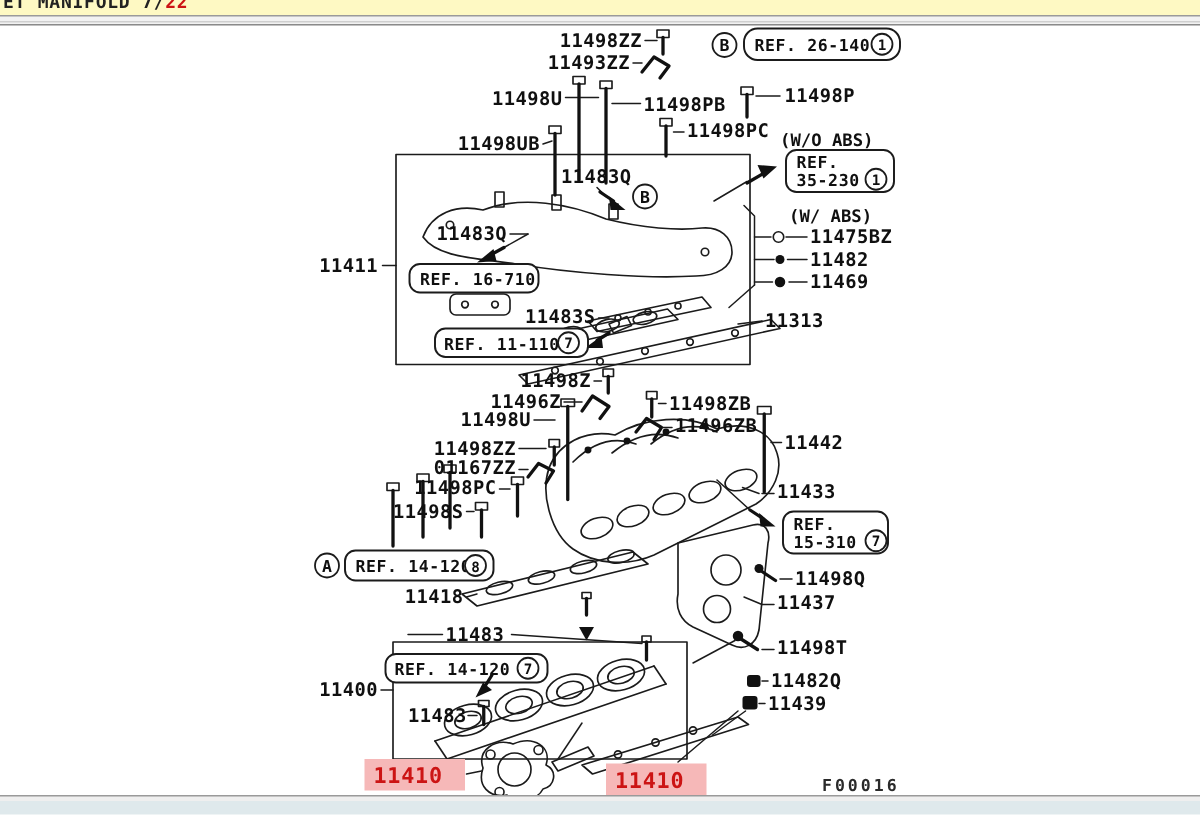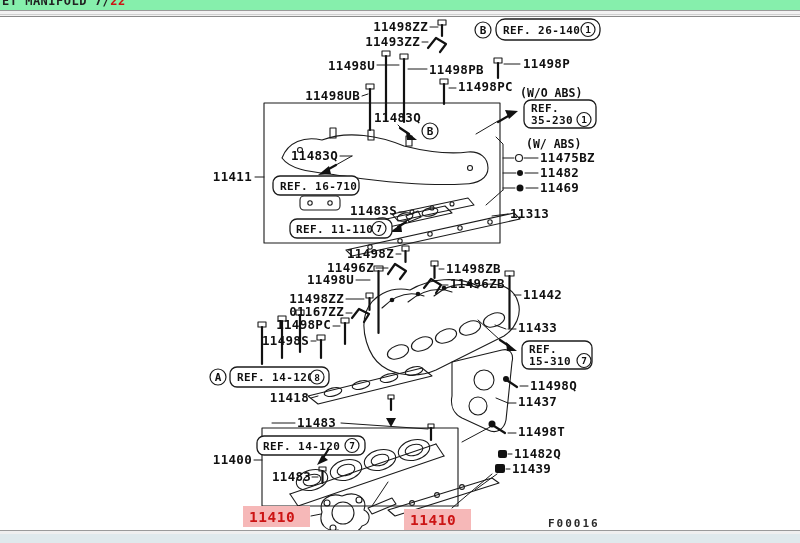--- a/index.html
+++ b/index.html
@@ -1,18 +1,18 @@
 <!DOCTYPE html>
 <html><head>
 <meta charset="utf-8">
 <style>
   html,body{margin:0;padding:0;}
   body{width:800px;height:543px;position:relative;background:#ffffff;overflow:hidden;
        font-family:"DejaVu Sans Mono","Liberation Mono",monospace;}
-  .topbar{position:absolute;top:0;left:0;width:800px;height:10px;background:#86efac;overflow:hidden;}
+  .topbar{position:absolute;top:0;left:0;width:800px;height:10px;background:#fef9c3;overflow:hidden;}
   .topbar .ttl{position:absolute;top:-6px;left:2px;font:700 12px "DejaVu Sans Mono",monospace;color:#222;white-space:nowrap;letter-spacing:.5px;}
   .topbar .ttl .hl{color:#cc1414;}
   .groove-top{position:absolute;top:10px;left:0;width:800px;height:5px;
       border-top:1px solid #9a9a9a;border-bottom:1px solid #8a8a8a;background:#f2f2f2;}
   .groove-top:after{content:"";display:block;height:1px;background:#cfcfcf;margin-top:3px;}
   .groove-bottom{position:absolute;top:530px;left:0;width:800px;height:4px;
       border-top:1px solid #9a9a9a;border-bottom:1px solid #a5a5a5;background:#efefef;}
   .bottombar{position:absolute;top:534px;left:0;width:800px;height:9px;background:#dfe9ec;}
   svg{position:absolute;top:0;left:0;}
   svg *{vector-effect:non-scaling-stroke;}

